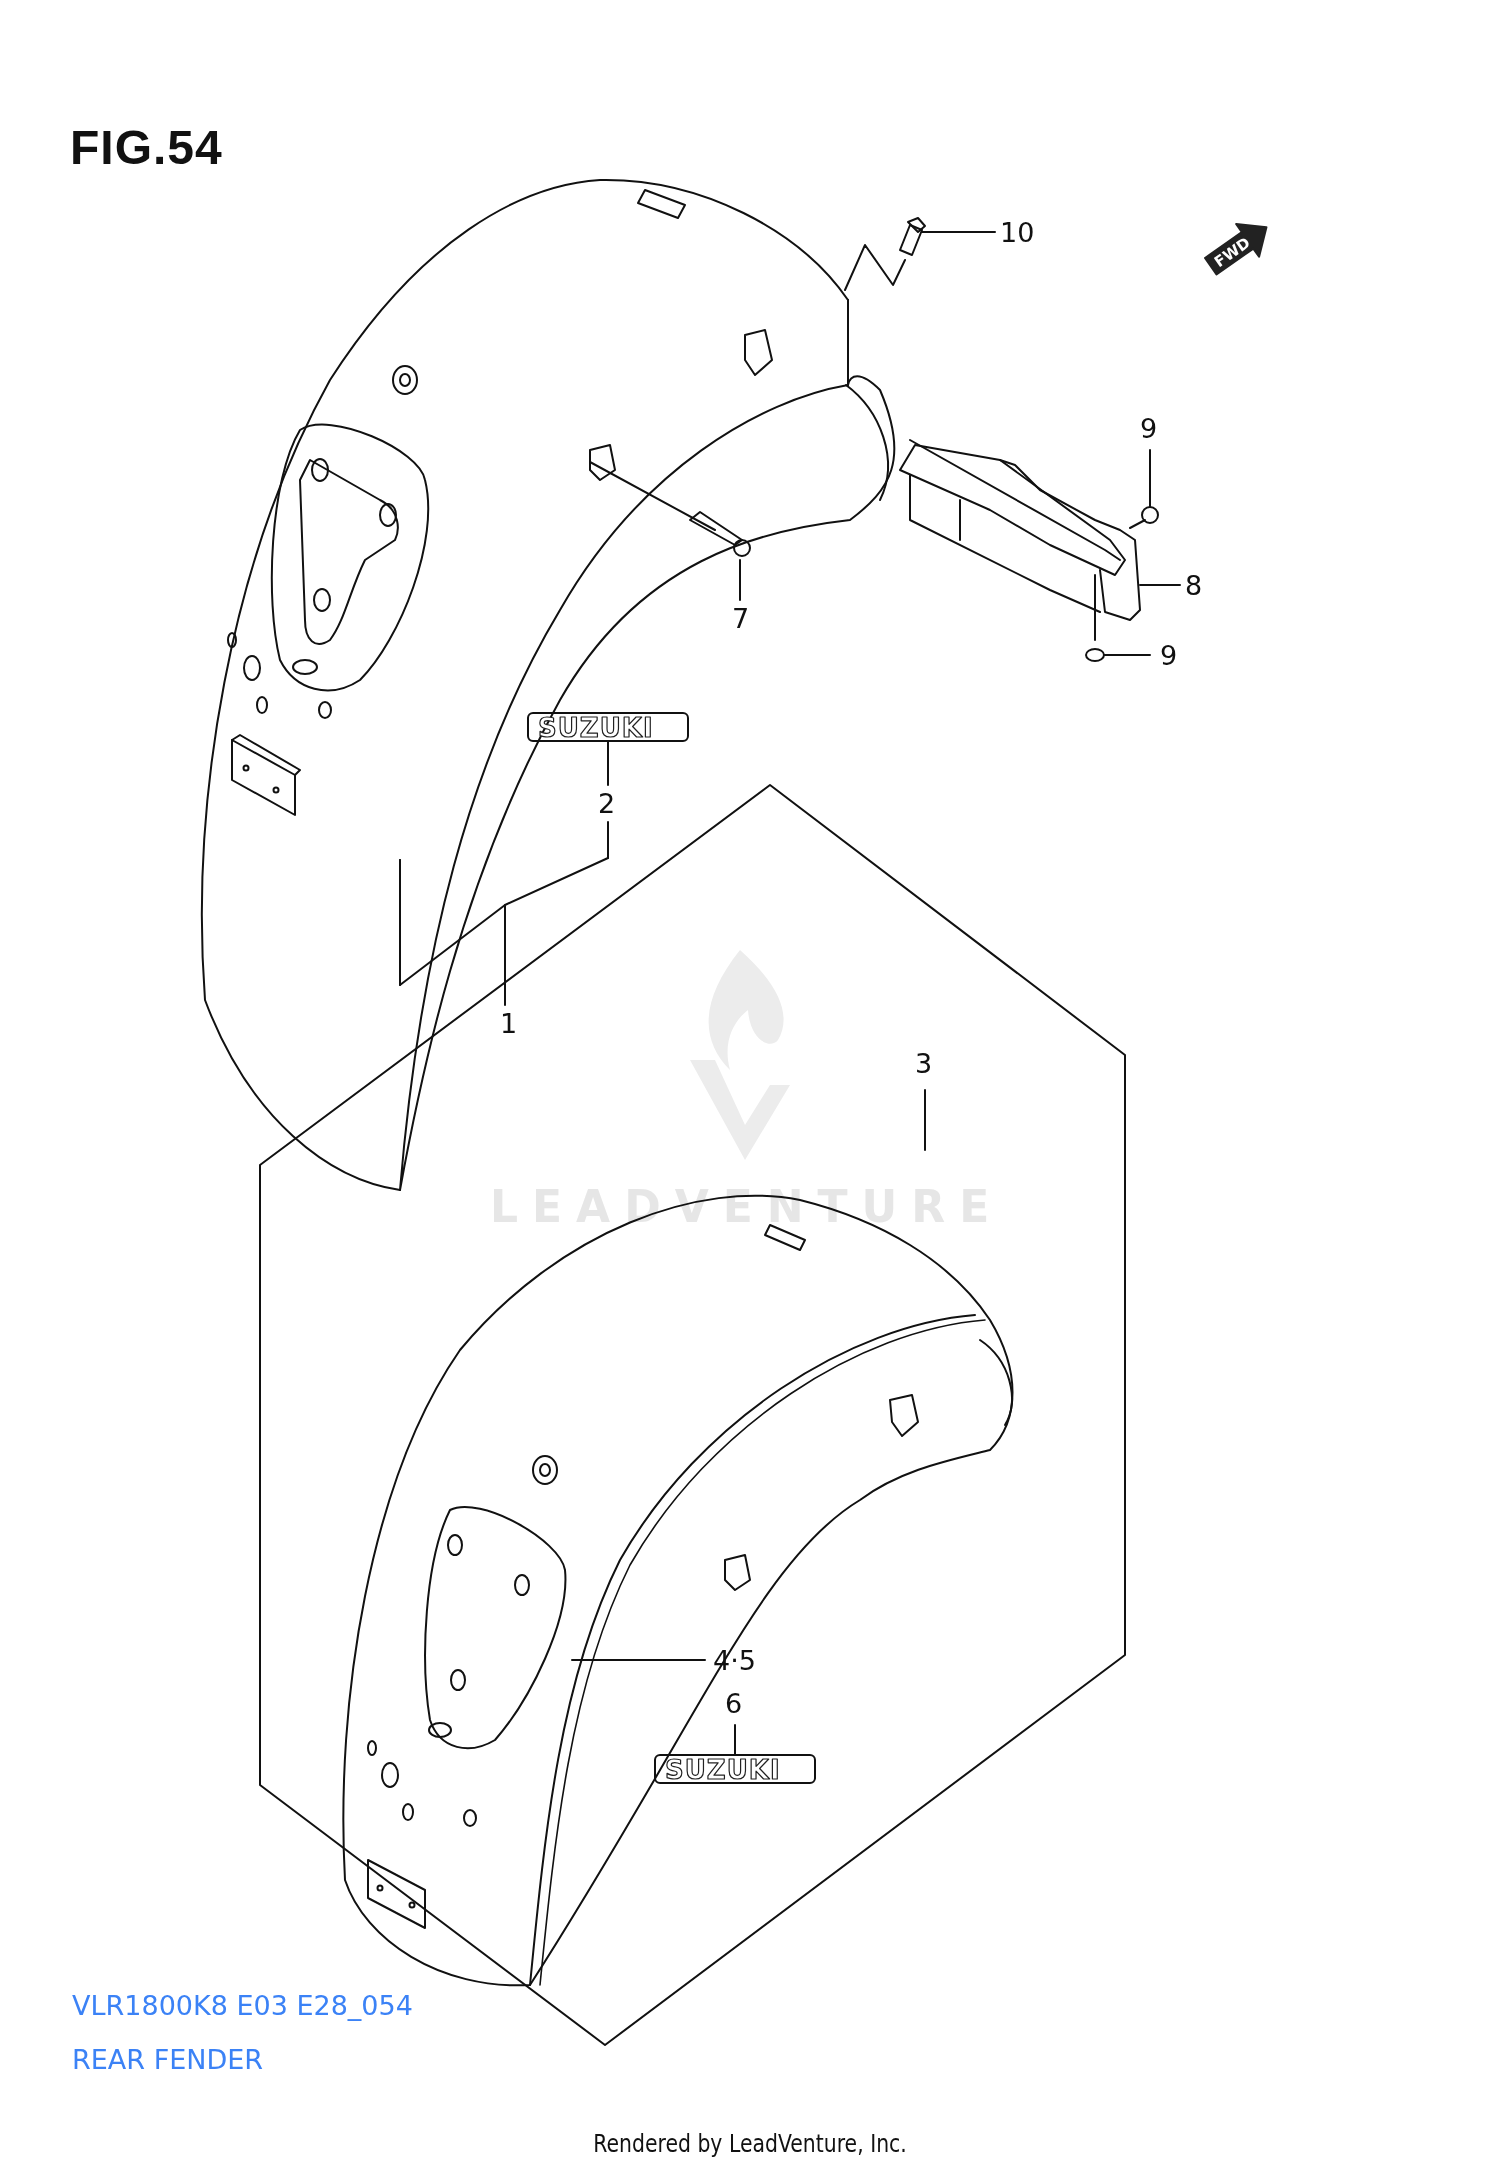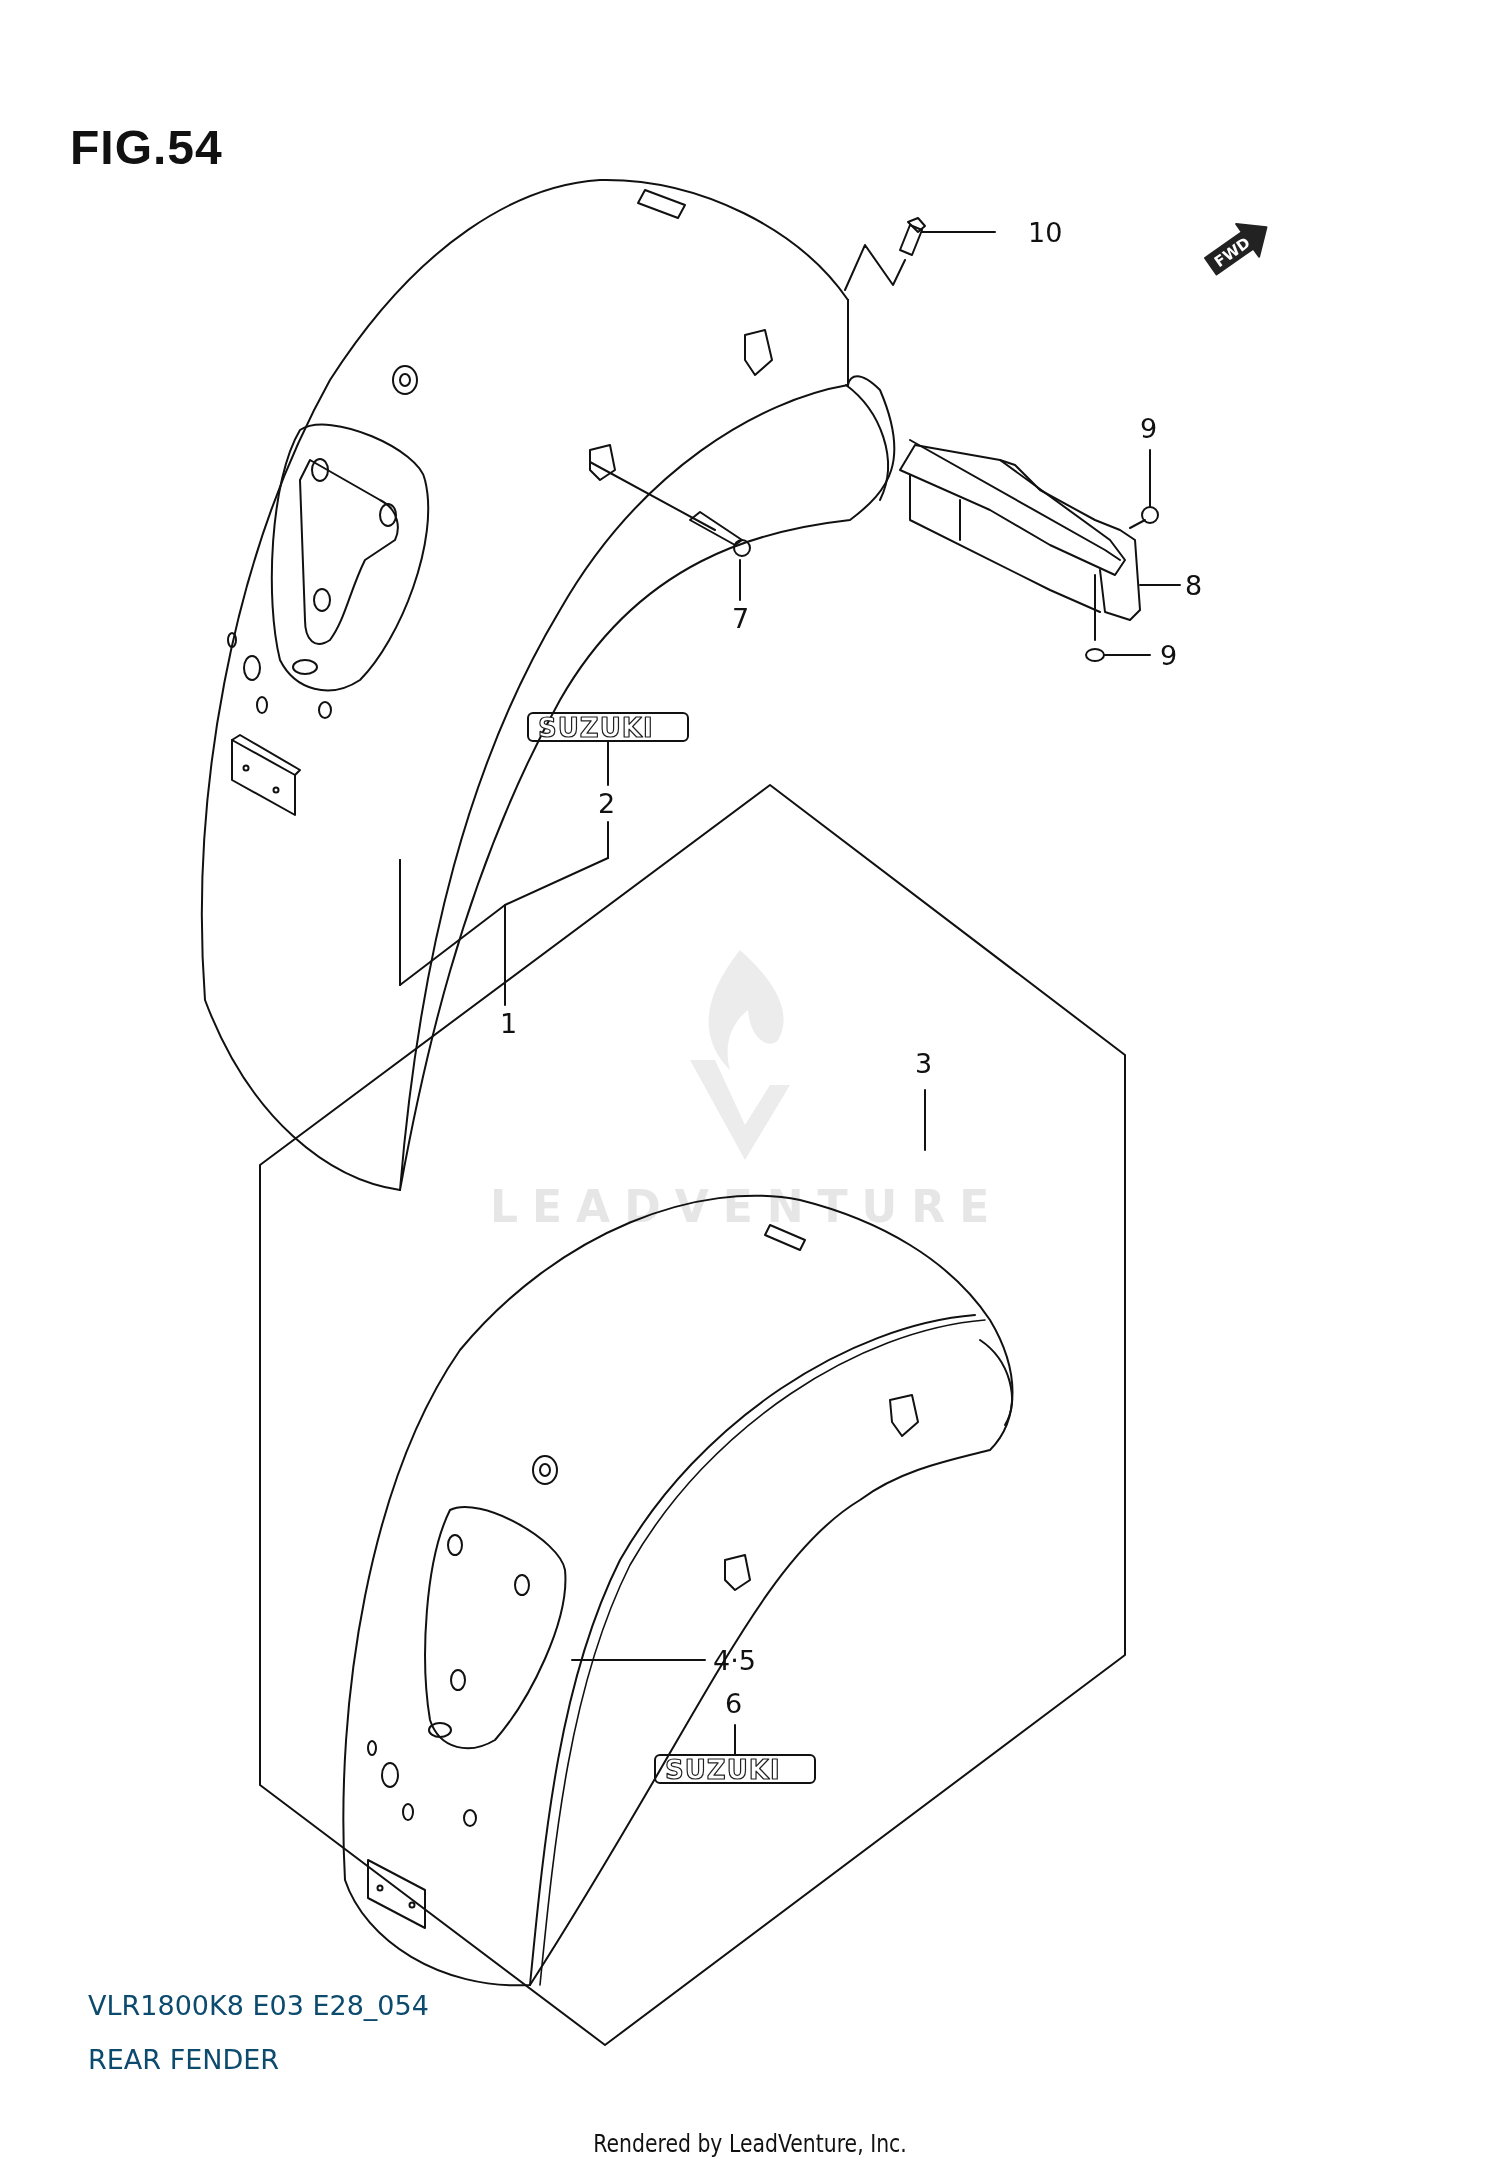--- a/index.html
+++ b/index.html
@@ -1,21 +1,21 @@
 <!DOCTYPE html>
 <html><head>
 <meta charset="utf-8">
 <style>
   html, body { margin: 0; padding: 0; background: #ffffff; }
   body { width: 1500px; height: 2172px; position: relative; overflow: hidden;
          font-family: "Liberation Sans", sans-serif; color: #111; }
   .abs { position: absolute; }
   .fig-title { left: 70px; top: 98px; font-size: 48px; font-weight: bold; letter-spacing: 1px; margin-top: 22px; }
   .callout { font-size: 27px; font-family: "DejaVu Sans", sans-serif; color: #111; line-height: 1; }
-  .footer-line { left: 88px; font-size: 27px; font-family: "DejaVu Sans", sans-serif; color: #0c4a6e; }
+  .footer-line { left: 72px; font-size: 27px; font-family: "DejaVu Sans", sans-serif; color: #3b82f6; }
   .credit { left: 0; width: 1500px; text-align: center; top: 2130px; font-size: 24px;
             font-family: "DejaVu Sans", sans-serif; transform: scaleX(0.85); }
   svg.drawing { position: absolute; left: 0; top: 0; }
   .wm-text { font-family: "DejaVu Sans", sans-serif; font-weight: bold; fill: #e6e6e6; letter-spacing: 14px; }
   .emblem-text { font-family: "DejaVu Sans", sans-serif; font-weight: bold; font-size: 26px;
                  fill: #fff; stroke: #222; stroke-width: 1.2; letter-spacing: 1px; }
 </style>
 </head>
 <body>
 
@@ -155,17 +155,17 @@
 
 <div class="abs callout" style="left:500px; top:1010px;">1</div>
 <div class="abs callout" style="left:598px; top:790px;">2</div>
 <div class="abs callout" style="left:915px; top:1050px;">3</div>
 <div class="abs callout" style="left:713px; top:1647px;">4·5</div>
 <div class="abs callout" style="left:725px; top:1690px;">6</div>
 <div class="abs callout" style="left:732px; top:605px;">7</div>
 <div class="abs callout" style="left:1185px; top:572px;">8</div>
 <div class="abs callout" style="left:1140px; top:415px;">9</div>
 <div class="abs callout" style="left:1160px; top:642px;">9</div>
-<div class="abs callout" style="left:1000px; top:219px;margin-left:28px;">10</div>
+<div class="abs callout" style="left:1000px; top:219px;">10</div>
 
 <div class="abs footer-line" style="top:1990px;">VLR1800K8 E03 E28_054</div>
 <div class="abs footer-line" style="top:2036px;margin-top:8px;">REAR FENDER</div>
 <div class="abs credit">Rendered by LeadVenture, Inc.</div>
 
 </body></html>

